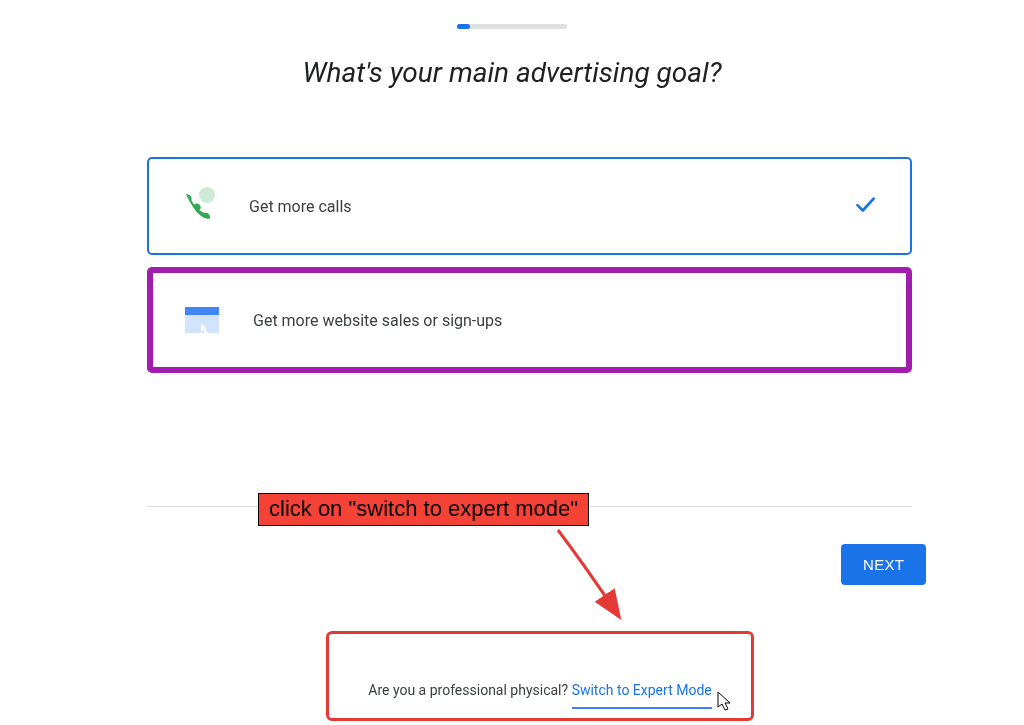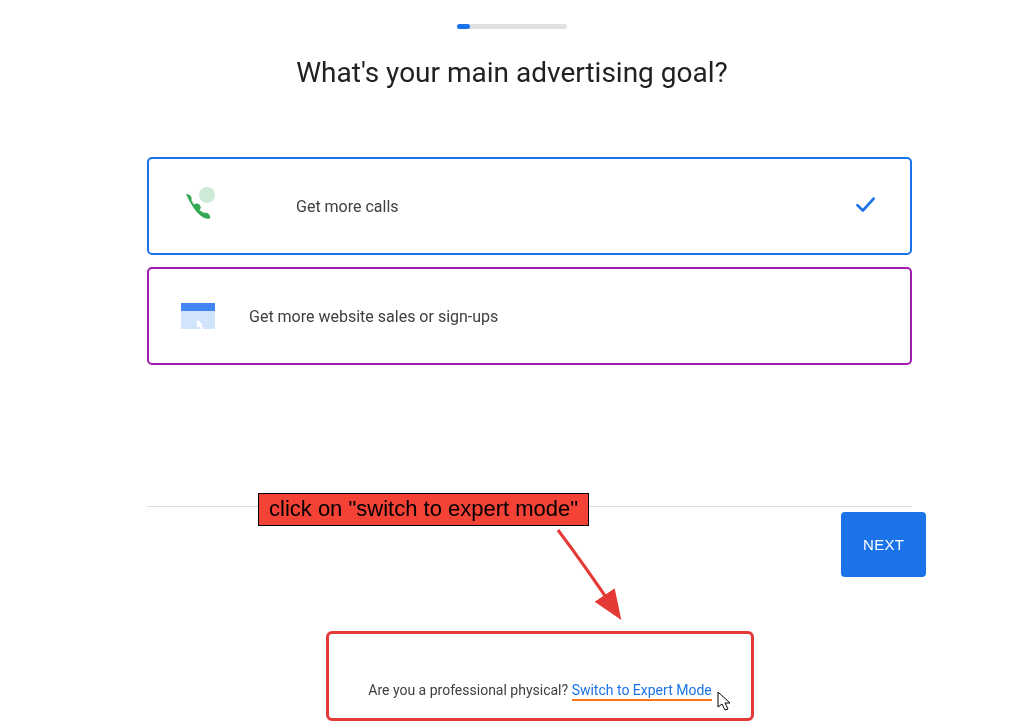--- a/index.html
+++ b/index.html
@@ -28,38 +28,39 @@
       border-radius: 3px;
     }
     .title {
       position: absolute;
       top: 56px;
       width: 100%;
       text-align: center;
       font-size: 28px;
       font-weight: 400;
       color: #202124;
+      font-style: italic;
     }
     .options {
       position: absolute;
       top: 157px;
       left: 147px;
       width: 765px;
     }
     .option {
-      border: 2px solid #a21caf;
+      border: 6px solid #a21caf;
       border-radius: 5px;
       padding: 26px 28px;
       display: flex;
       align-items: center;
       margin-bottom: 12px;
       cursor: pointer;
       position: relative;
     }
-    .option.selected { border: 2px solid #1a73e8; gap: 47px; }
+    .option.selected { border: 2px solid #1a73e8; }
     .option-icon {
       width: 42px;
       height: 42px;
       margin-right: 30px;
       display: flex;
       align-items: center;
       justify-content: center;
     }
     .option-label { font-size: 16px; color: #3c4043; }
     .checkmark {
@@ -71,26 +72,26 @@
     .divider {
       position: absolute;
       top: 506px;
       left: 147px;
       width: 765px;
       height: 1px;
       background: #dadce0;
     }
     .next-btn {
       position: absolute;
-      top: 512px;
+      top: 544px;
       left: 841px;
       background: #1a73e8;
       color: #fff;
       border: none;
-      padding: 24px 22px;
+      padding: 12px 22px;
       font-size: 15px;
       font-weight: 500;
       border-radius: 4px;
       cursor: pointer;
       letter-spacing: 0.3px;
     }
     .footer-box {
       position: absolute;
       top: 631px;
       left: 326px;
@@ -100,22 +101,22 @@
       border-radius: 6px;
       display: flex;
       align-items: flex-end;
       justify-content: center;
       padding-bottom: 20px;
     }
     .footer-text { font-size: 14px; color: #3c4043; }
     .footer-link {
       color: #1a73e8;
       cursor: pointer;
-      border-bottom: 2px solid #f97316;
-      padding-bottom: 1px;
+      border-bottom: 2px solid #3b82f6;
+      padding-bottom: 9px;
     }
     .annotation {
       position: absolute;
       top: 493px;
       left: 258px;
       background: #f44336;
       color: #000;
       font-size: 22px;
       font-family: Arial, sans-serif;
       padding: 2px 10px 3px 10px;

